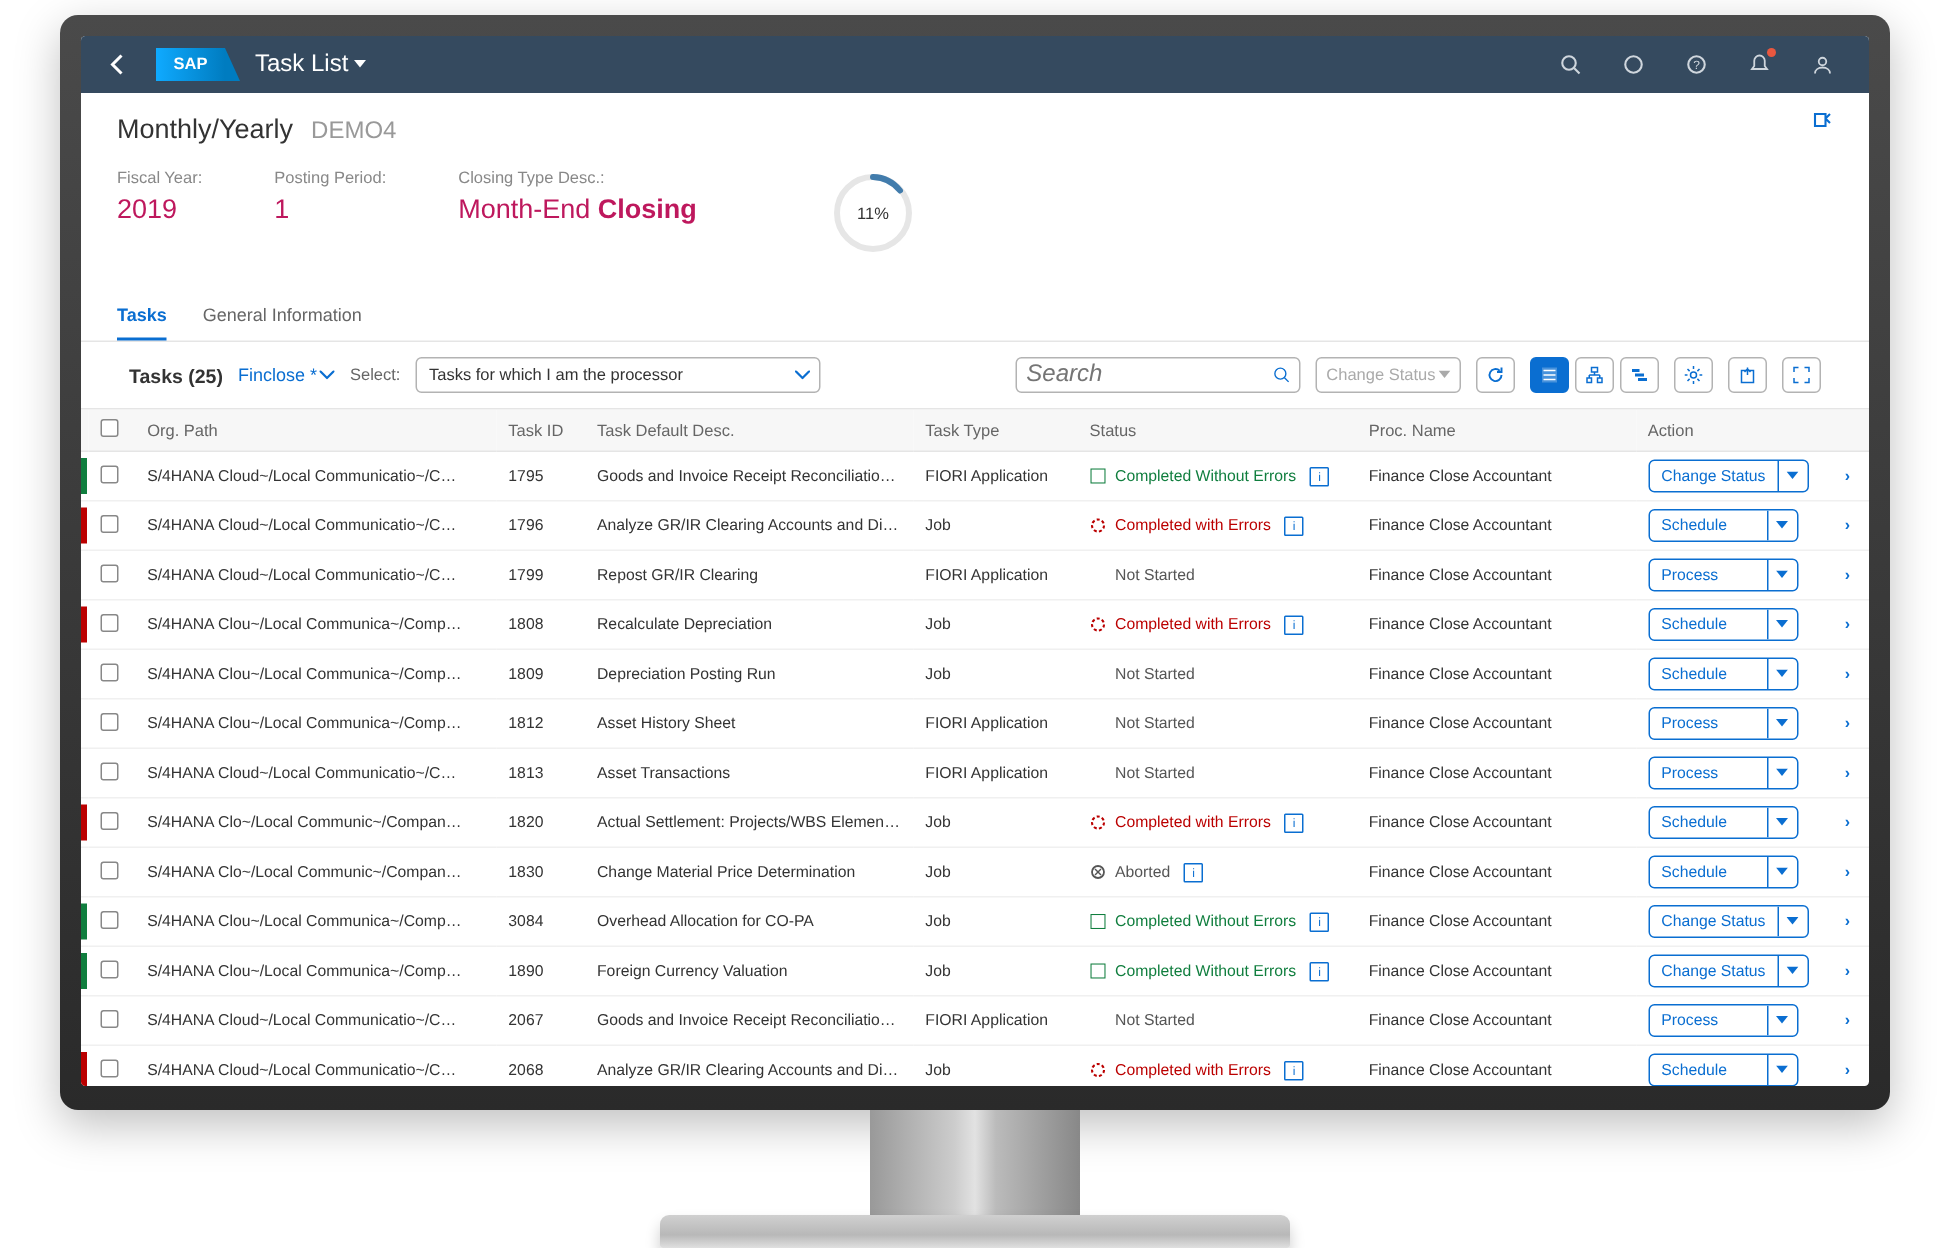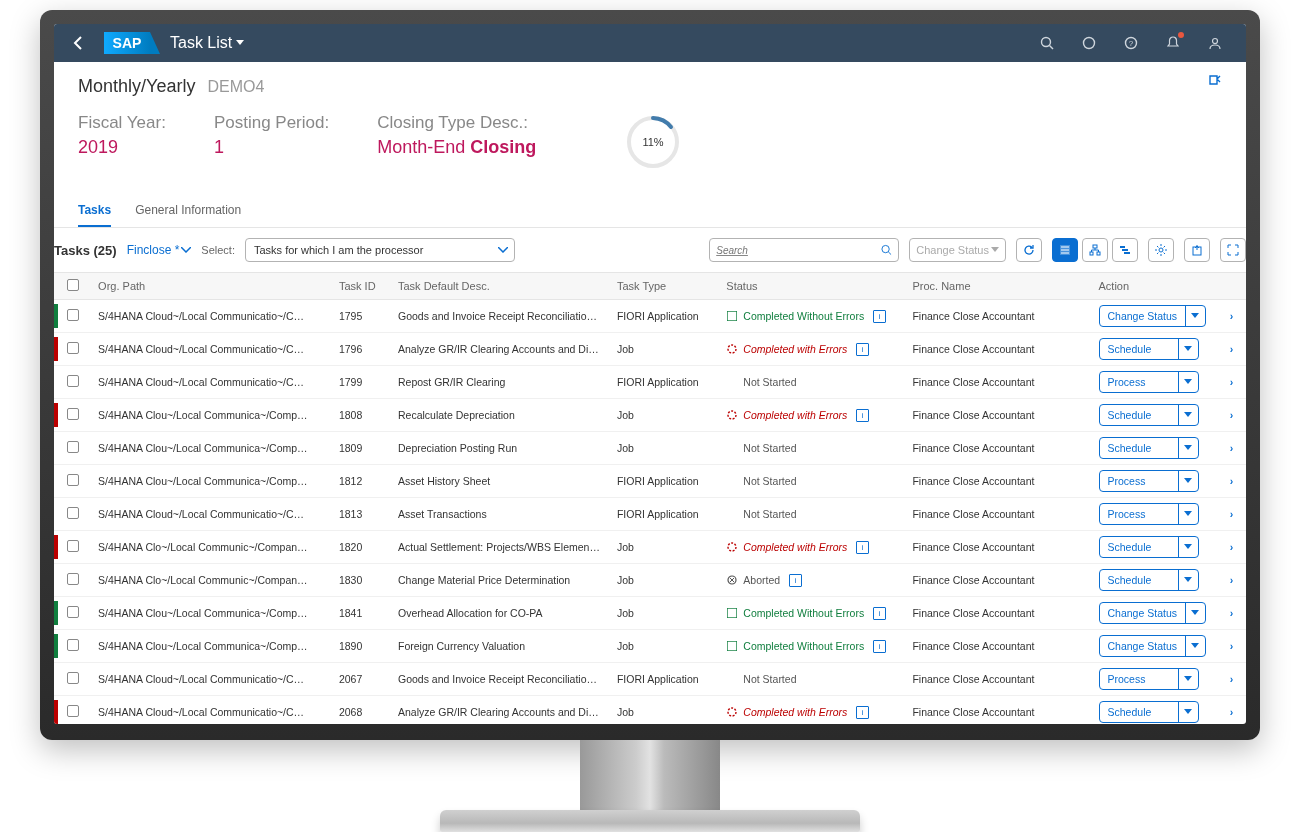--- a/index.html
+++ b/index.html
@@ -9,55 +9,55 @@
 .monitor { position: relative; width: 1220px; }
 .screen-outer { border-radius: 12px; background: linear-gradient(180deg,#4a4a4a,#2a2a2a); padding: 14px 14px 16px 14px; box-shadow: 0 10px 30px rgba(0,0,0,.25); }
 .screen { background: #fff; border-radius: 3px; overflow: hidden; height: 700px; display: flex; flex-direction: column; font-size: 11px; }
 .stand-neck { width: 140px; height: 70px; background: linear-gradient(90deg,#999,#ccc 40%,#e2e2e2 50%,#bbb 60%,#888); margin: 0 auto; }
 .stand-base { width: 420px; height: 22px; border-radius: 6px 6px 2px 2px; background: linear-gradient(180deg,#d0d0d0,#b8b8b8 60%,#e0e0e0); margin: 0 auto; box-shadow: 0 6px 10px rgba(0,0,0,.2); }
 
 
 .shell-bar { background: #354a5f; color: #fff; height: 38px; display: flex; align-items: center; padding: 0 16px 0 10px; gap: 12px; }
 .shell-bar svg { fill: #fff; }
 .back-btn { background: none; border: none; color: #fff; display: flex; align-items: center; justify-content: center; width: 28px; height: 28px; cursor: pointer; }
-.sap-logo { width: 46px; height: 22px; background: linear-gradient(90deg,#0faaff,#007cc0); position: relative; display: flex; align-items: center; justify-content: center; font-size: 14px; font-weight: bold; color: #fff; }
+.sap-logo { width: 46px; height: 22px; background: linear-gradient(90deg,#0faaff,#007cc0); position: relative; display: flex; align-items: center; justify-content: center; font-size: 11px; font-weight: bold; color: #fff; }
 .sap-logo::after { content: ""; position: absolute; right: -10px; top: 0; border-top: 22px solid transparent; border-left: 10px solid #007cc0; }
 .task-list-menu { background: none; border: none; color: #fff; display: flex; align-items: center; gap: 4px; cursor: pointer; font-size: 16px; padding: 4px 8px; }
 .shell-bar .spacer { flex: 1; }
 .shell-icon { background: none; border: none; color: #cfd6dd; width: 30px; height: 30px; display: flex; align-items: center; justify-content: center; cursor: pointer; position: relative; }
 .notif-dot { position: absolute; top: 4px; right: 4px; width: 6px; height: 6px; background: #e9573f; border-radius: 50%; }
 
 
 .page-header { padding: 14px 24px 0 24px; position: relative; }
 .page-title-row { display: flex; align-items: baseline; gap: 12px; }
 .page-title { font-size: 18px; color: #333; font-weight: 400; }
 .page-subtitle { color: #999; font-size: 16px; }
 .share-btn { position: absolute; right: 24px; top: 10px; color: #0a6ed1; background: none; border: none; cursor: pointer; }
 
 .kpi-row { display: flex; gap: 48px; padding: 16px 24px 24px 24px; flex-wrap: wrap; }
 .kpi { display: flex; flex-direction: column; gap: 4px; }
-.kpi-label { color: #888; font-size: 17px; }
+.kpi-label { color: #888; font-size: 11px; }
 .kpi-value { font-size: 18px; color: #be185d; }
 .kpi-value .bold { font-weight: 700; }
 .kpi-progress { display: flex; align-items: center; gap: 10px; margin-left: 40px; }
 .progress-ring { position: relative; width: 58px; height: 58px; }
 
 .tabs { display: flex; padding: 0 24px; border-bottom: 1px solid #e5e5e5; gap: 24px; }
 .tab { padding: 8px 0; color: #666; font-size: 12px; cursor: pointer; border-bottom: 2px solid transparent; }
 .tab.active { color: #0a6ed1; font-weight: 600; border-bottom-color: #0a6ed1; }
 
 
-.table-toolbar { display: flex; align-items: center; padding: 10px 0; gap: 10px; border-bottom: 1px solid #e5e5e5; flex-wrap: wrap; }
+.table-toolbar { display: flex; align-items: center; padding: 10px 32px; gap: 10px; border-bottom: 1px solid #e5e5e5; flex-wrap: wrap; }
 .table-title { font-size: 13px; color: #333; font-weight: 600; }
 .variant-link { color: #0a6ed1; font-size: 12px; cursor: pointer; display: inline-flex; align-items: center; gap: 2px; }
 .select-label { color: #666; font-size: 11px; }
 .combo { border: 1px solid #b3b3b3; border-radius: 4px; height: 24px; display: flex; align-items: center; padding: 0 24px 0 8px; font-size: 11px; color: #333; position: relative; min-width: 270px; background: #fff; cursor: pointer; }
 .combo svg { position: absolute; right: 6px; }
 .toolbar-search { border: 1px solid #b3b3b3; border-radius: 4px; height: 24px; width: 190px; display: flex; align-items: center; padding: 0 6px; gap: 4px; background: #fff; }
-.toolbar-search input { border: none; outline: none; width: 100%; font-size: 10px; font-style: italic; color: #888; text-decoration: underline; }
+.toolbar-search input { border: none; outline: none; width: 100%; font-size: 16px; font-style: italic; color: #888; }
 .tb-btn { border: 1px solid #b3b3b3; border-radius: 4px; height: 24px; min-width: 24px; display: flex; align-items: center; justify-content: center; background: #fff; cursor: pointer; color: #0a6ed1; font-size: 11px; padding: 0 6px; gap: 2px; }
 .tb-btn.primary { background: #0a6ed1; color: #fff; border-color: #0a6ed1; }
 .tb-btn.disabled { color: #aaa; }
 .tb-group { display: flex; gap: 4px; }
 .tb-spacer { flex: 1; }
 
 
 .table-wrap { flex: 1; overflow-y: auto; }
 table { width: 100%; border-collapse: collapse; table-layout: fixed; }
 th { text-align: left; background: #f7f7f7; color: #666; font-weight: 400; font-size: 11px; padding: 6px 8px; border-bottom: 1px solid #e5e5e5; }
@@ -65,21 +65,21 @@
 tr td.stripe { padding: 0; width: 4px; }
 .stripe-inner { width: 4px; height: 24px; }
 .stripe-green { background: #107e3e; }
 .stripe-red { background: #bb0000; }
 .stripe-none { background: transparent; }
 .chk { width: 12px; height: 12px; border: 1px solid #888; display: inline-block; border-radius: 2px; background: #fff; }
 
 .status-cell { display: flex; align-items: center; gap: 5px; }
 .status-icon { width: 12px; height: 12px; display: inline-flex; align-items: center; justify-content: center; }
 .status-text.green { color: #107e3e; }
-.status-text.red { color: #bb0000; font-style: italic; }
+.status-text.red { color: #bb0000; }
 .status-text.grey { color: #555; }
 .info-i { width: 13px; height: 13px; border: 1px solid #0a6ed1; color: #0a6ed1; font-size: 8px; display: inline-flex; align-items: center; justify-content: center; border-radius: 1px; margin-left: 4px; }
 
 .action-btn { border: 1px solid #0a6ed1; color: #0a6ed1; border-radius: 4px; height: 22px; display: inline-flex; align-items: stretch; font-size: 10.5px; overflow: hidden; }
 .action-btn .lbl { padding: 0 8px; display: flex; align-items: center; min-width: 78px; }
 .action-btn .dd { border-left: 1px solid #0a6ed1; display: flex; align-items: center; justify-content: center; width: 20px; }
 .nav-chev { color: #0a6ed1; font-weight: bold; cursor: pointer; }
 
 .col-stripe{width:5px} .col-chk{width:28px} .col-org{width:220px} .col-taskid{width:54px} .col-desc{width:200px} .col-type{width:100px} .col-status{width:170px} .col-proc{width:170px} .col-action{width:120px} .col-nav{width:22px}
 
@@ -549,21 +549,21 @@
                     </span>
                   </span></td>
     <td class="nav-chev">›</td>
   </tr>
               <tr>
     <td class="stripe">
                   <div class="stripe-inner stripe-green"></div>
                 </td>
     <td><span class="chk"></span></td>
     <td>S/4HANA Clou~/Local Communica~/Comp…</td>
-    <td>1841</td>
+    <td>3084</td>
     <td>Overhead Allocation for CO-PA</td>
     <td>Job</td>
     <td>
                   <div class="status-cell">
                     <span class="status-icon">
                       <svg width="10" height="10" viewBox="0 0 10 10">
                         <rect x="0" y="0" width="10" height="10" stroke="#107e3e" stroke-width="1.4" fill="none"></rect>
                       </svg>
                     </span>
                     <span class="status-text green">Completed Without Errors</span>

